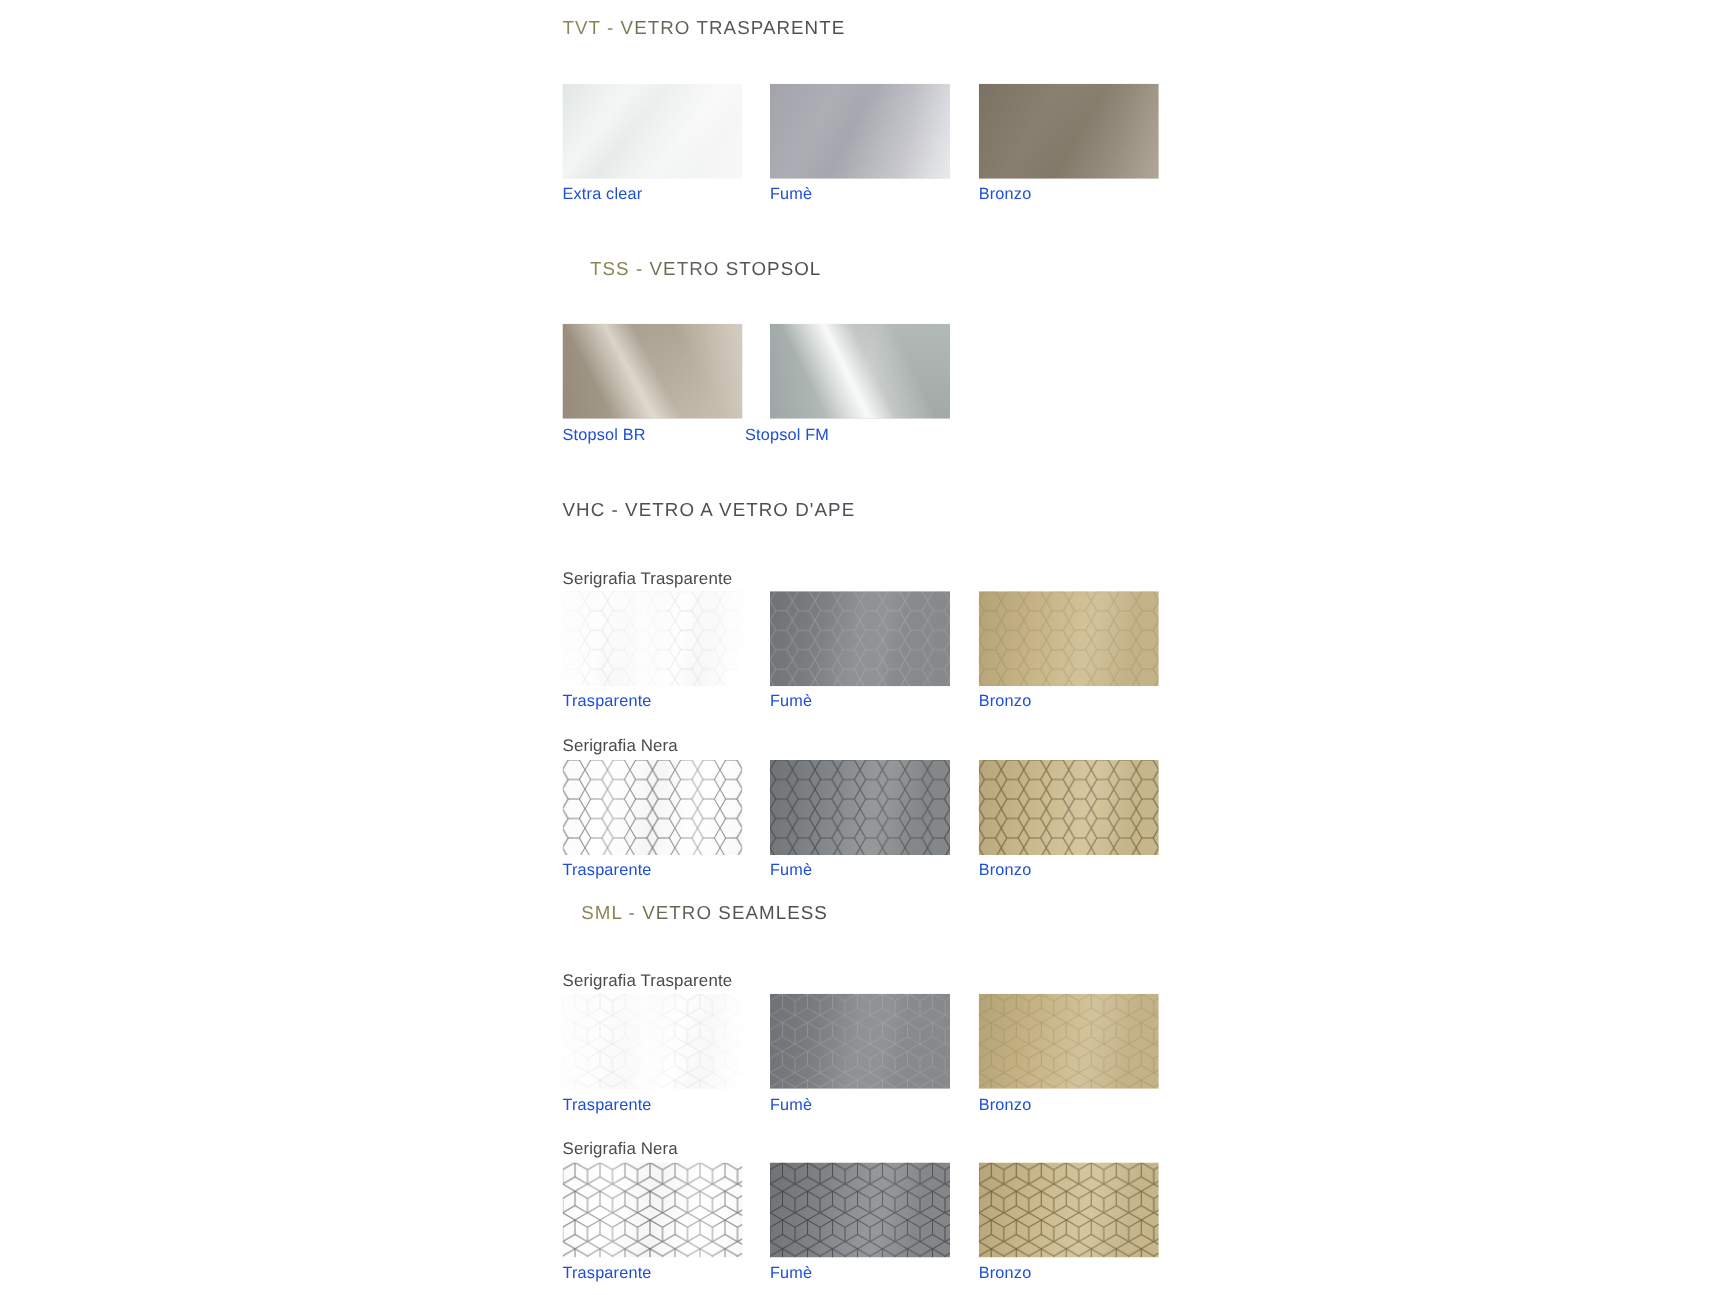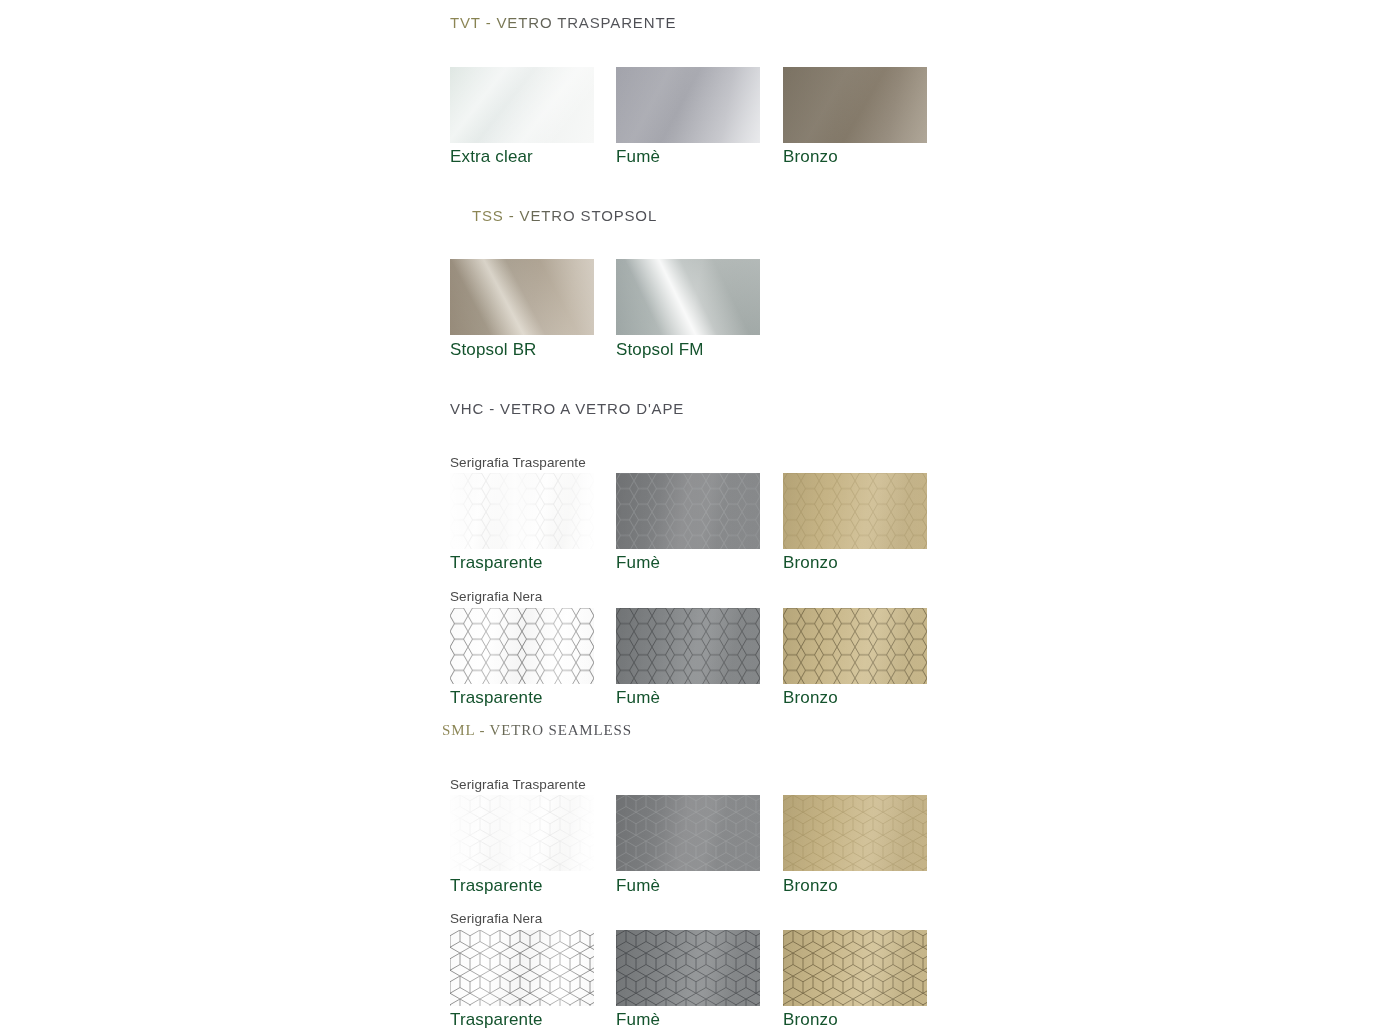--- a/index.html
+++ b/index.html
@@ -63,22 +63,22 @@
     position: absolute;
     inset: 0;
   }
   .swatch .pattern {
     position: absolute;
     inset: 0;
   }
 
   .caption {
     position: absolute;
-    font-size: 17px;
-    color: #14532d;
+    font-size: 13px;
+    color: #1d4ed8;
     letter-spacing: 0.15px;
     white-space: nowrap;
   }
 
   
   .f-extraclear {
     background:
       linear-gradient(128deg,
         rgba(255,255,255,0.0) 0%,
         rgba(255,255,255,0.55) 28%,
@@ -186,21 +186,21 @@
   <div class="section-title" style="left:472px; top:207px;">TSS - VETRO STOPSOL</div>
 
   <div class="swatch" style="left:450px; top:259px;">
     <div class="fill f-stopsolbr"></div>
   </div>
   <div class="caption" style="left:450px; top:340px;">Stopsol BR</div>
 
   <div class="swatch" style="left:616px; top:259px;">
     <div class="fill f-stopsolfm"></div>
   </div>
-  <div class="caption" style="left:616px; top:340px;">Stopsol FM</div>
+  <div class="caption" style="left:596px; top:340px;">Stopsol FM</div>
 
   <div class="section-title plain" style="left:450px; top:400px;">VHC - VETRO A VETRO D'APE</div>
 
   <div class="sub-title" style="left:450px; top:455px;">Serigrafia Trasparente</div>
 
   <div class="swatch" style="left:450px; top:473px;">
     <div class="fill f-ser-trasp"></div>
     <div class="pattern">
       <svg viewBox="0 0 144 76" preserveAspectRatio="none">
         <defs>
@@ -313,21 +313,21 @@
             <path d="M-9 7.8 L0 7.8 M18 7.8 L27 7.8" fill="none" stroke="#6d6040" stroke-width="0.9"></path>
           </pattern>
         </defs>
         <rect width="144" height="76" fill="url(#hexF)" opacity="0.85"></rect>
       </svg>
     </div>
     <div class="vignette"></div>
   </div>
   <div class="caption" style="left:783px; top:688px;">Bronzo</div>
 
-  <div class="section-title" style="left:442px; top:722px;font-family:Liberation Serif, serif;">SML - VETRO SEAMLESS</div>
+  <div class="section-title" style="left:465px; top:722px;">SML - VETRO SEAMLESS</div>
 
   <div class="sub-title" style="left:450px; top:777px;">Serigrafia Trasparente</div>
 
   <div class="swatch" style="left:450px; top:795px;">
     <div class="fill f-ser-trasp"></div>
     <div class="pattern">
       <svg viewBox="0 0 144 76" preserveAspectRatio="none">
         <defs>
           <pattern id="cubA" width="20" height="23" patternUnits="userSpaceOnUse">
             <g fill="none" stroke="#dcdcdc" stroke-width="0.7">

